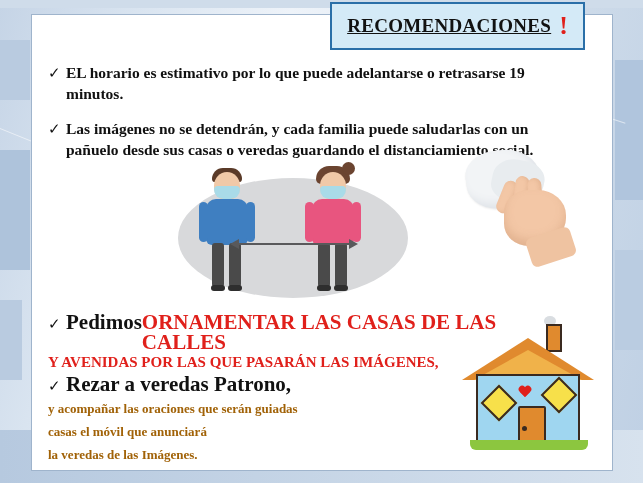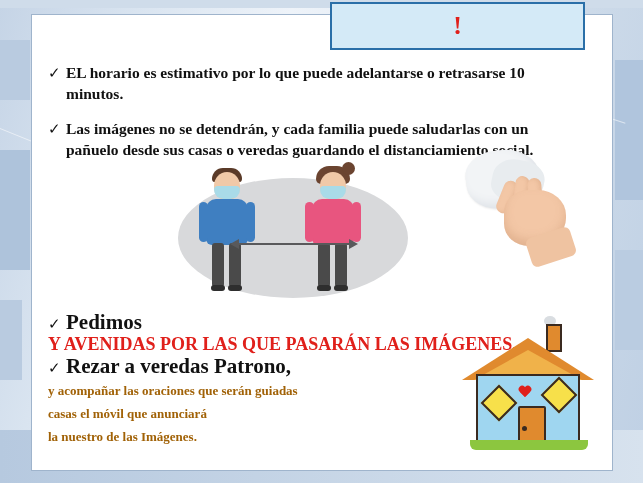--- a/index.html
+++ b/index.html
@@ -92,21 +92,21 @@
     font-family:"Liberation Serif", serif;
     font-weight:bold;
     font-size:21px;
     line-height:20px;
     color:#111111;
   }
   .red{color:#e0201b;}
   .lcont{
     font-family:"Liberation Serif", serif;
     font-weight:bold;
-    font-size:18px;
+    font-size:15px;
     line-height:20px;
     color:#e0201b;
     margin-left:0px;
   }
   .lblk{
     font-family:"Liberation Serif", serif;
     font-weight:bold;
     font-size:13px;
     line-height:21px;
     color:#a16207;
@@ -199,28 +199,29 @@
   <div class="bg-band b6"></div>
   <div class="bg-band b7"></div>
   <div class="bg-band b8"></div>
   <div class="diag" style="left:-20px;top:120px;transform:rotate(22deg);"></div>
   <div class="diag" style="left:340px;top:30px;transform:rotate(18deg);"></div>
   <div class="diag" style="left:200px;top:420px;transform:rotate(-12deg);"></div>
 
   <div class="card"></div>
 
   <div class="banner">
+    <span class="banner-title">RECOMENDACIONES</span>
     <span class="banner-bang">!</span>
   </div>
 
   <div class="bullets">
 
     <div class="bullet">
       <span class="check">✓</span>
-      <span class="btext" style="width:505px;">EL horario es estimativo por lo que puede adelantarse o retrasarse 10 minutos.</span>
+      <span class="btext" style="width:505px;">EL horario es estimativo por lo que puede adelantarse o retrasarse 19 minutos.</span>
     </div>
 
     <div class="bullet">
       <span class="check">✓</span>
       <span class="btext" style="width:505px;">Las imágenes no se detendrán, y cada familia puede saludarlas con un pañuelo desde sus casas o veredas guardando el distanciamiento social.</span>
     </div>
 
   </div>
 
   <div class="figures">
@@ -272,32 +273,33 @@
     <div class="finger f3"></div>
     <div class="palm"></div>
     <div class="wrist"></div>
   </div>
 
   <div class="lower">
 
     <div class="lrow">
       <span class="check">✓</span>
       <span class="ltext">Pedimos </span>
+      <span class="ltext red">ORNAMENTAR LAS CASAS DE LAS CALLES</span>
     </div>
 
     <div class="lcont">Y AVENIDAS POR LAS QUE PASARÁN LAS IMÁGENES,</div>
 
     <div class="lrow" style="margin-top:2px;">
       <span class="check">✓</span>
       <span class="ltext">Rezar a veredas Patrono,</span>
     </div>
 
     <div class="lblk">y acompañar las oraciones que serán guiadas</div>
     <div class="lblk"> casas el móvil que anunciará</div>
-    <div class="lblk">la nuestro de las Imágenes.</div>
+    <div class="lblk">la veredas de las Imágenes.</div>
 
   </div>
 
   <div class="house">
     <div class="smoke"></div>
     <div class="chimney"></div>
     <div class="h-roof"></div>
     <div class="h-roof-in"></div>
     <div class="h-body"></div>
     <div class="win w1"></div>

